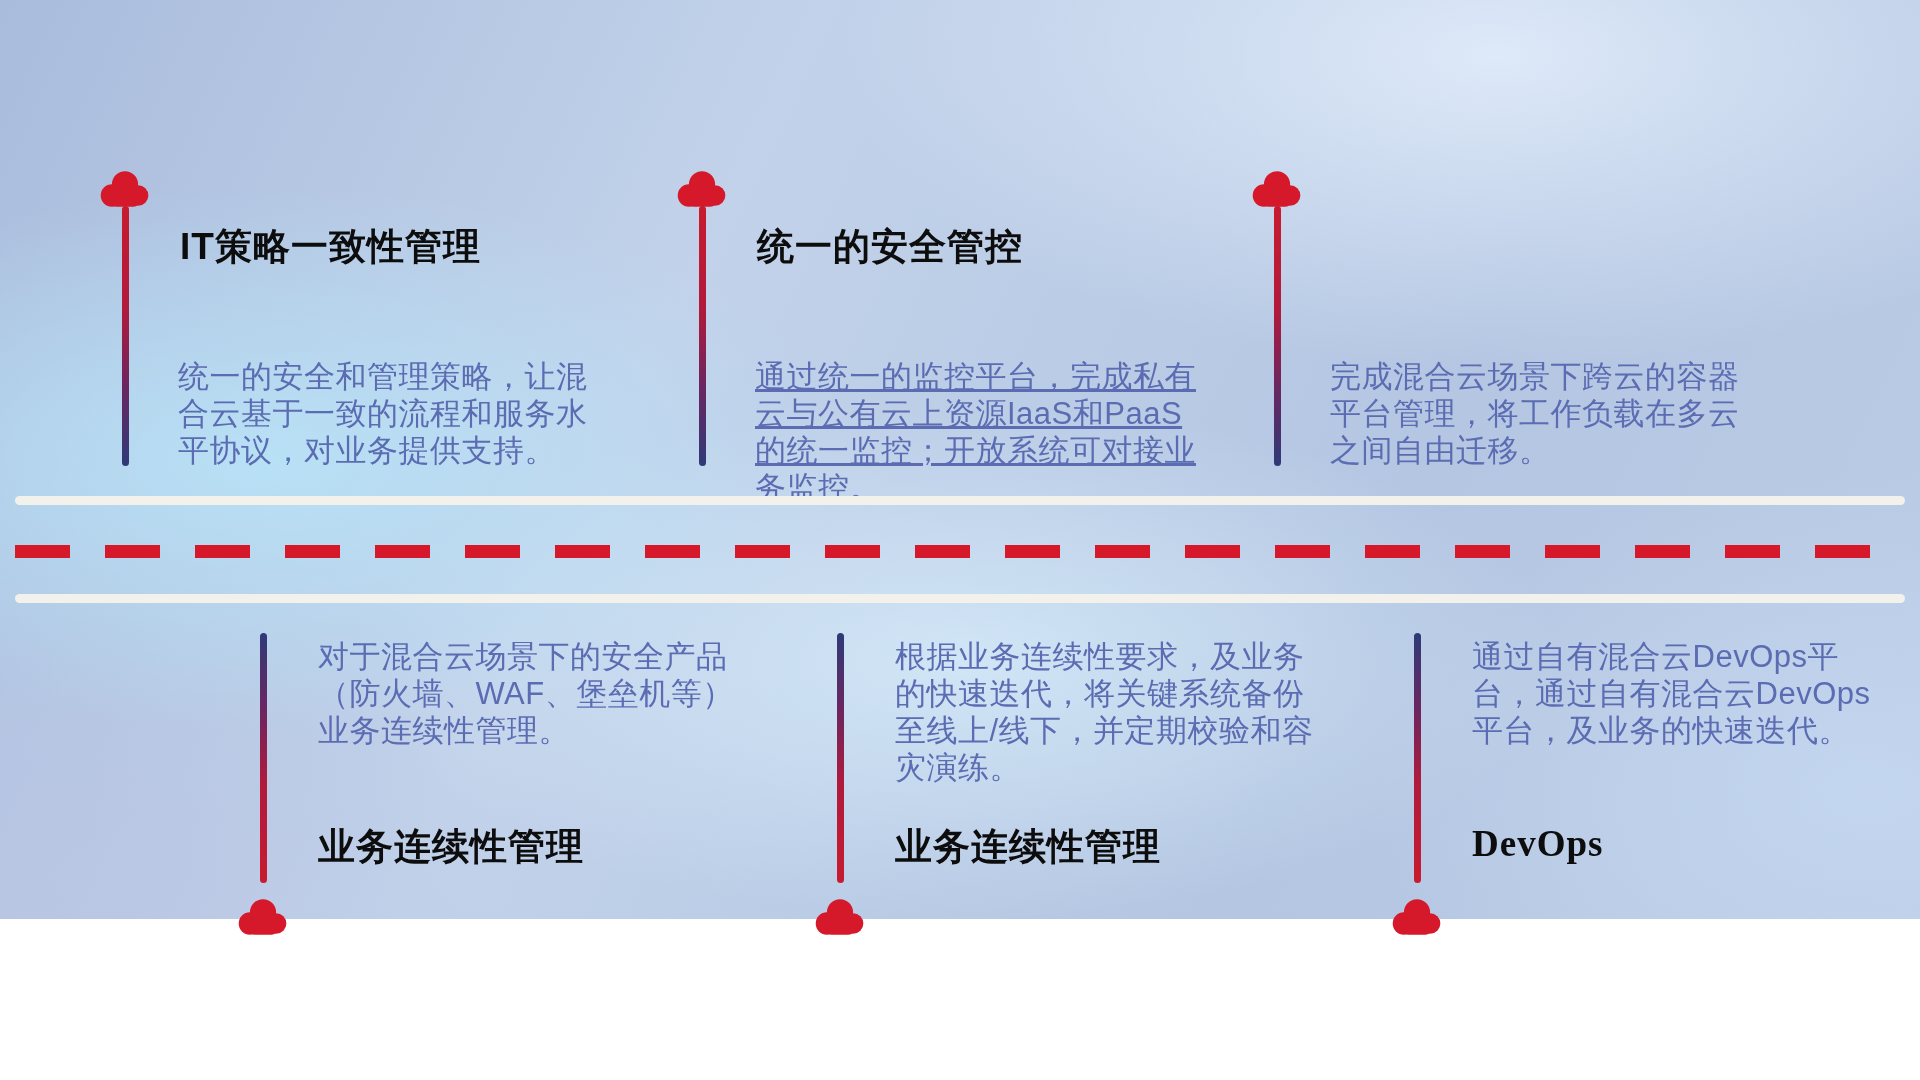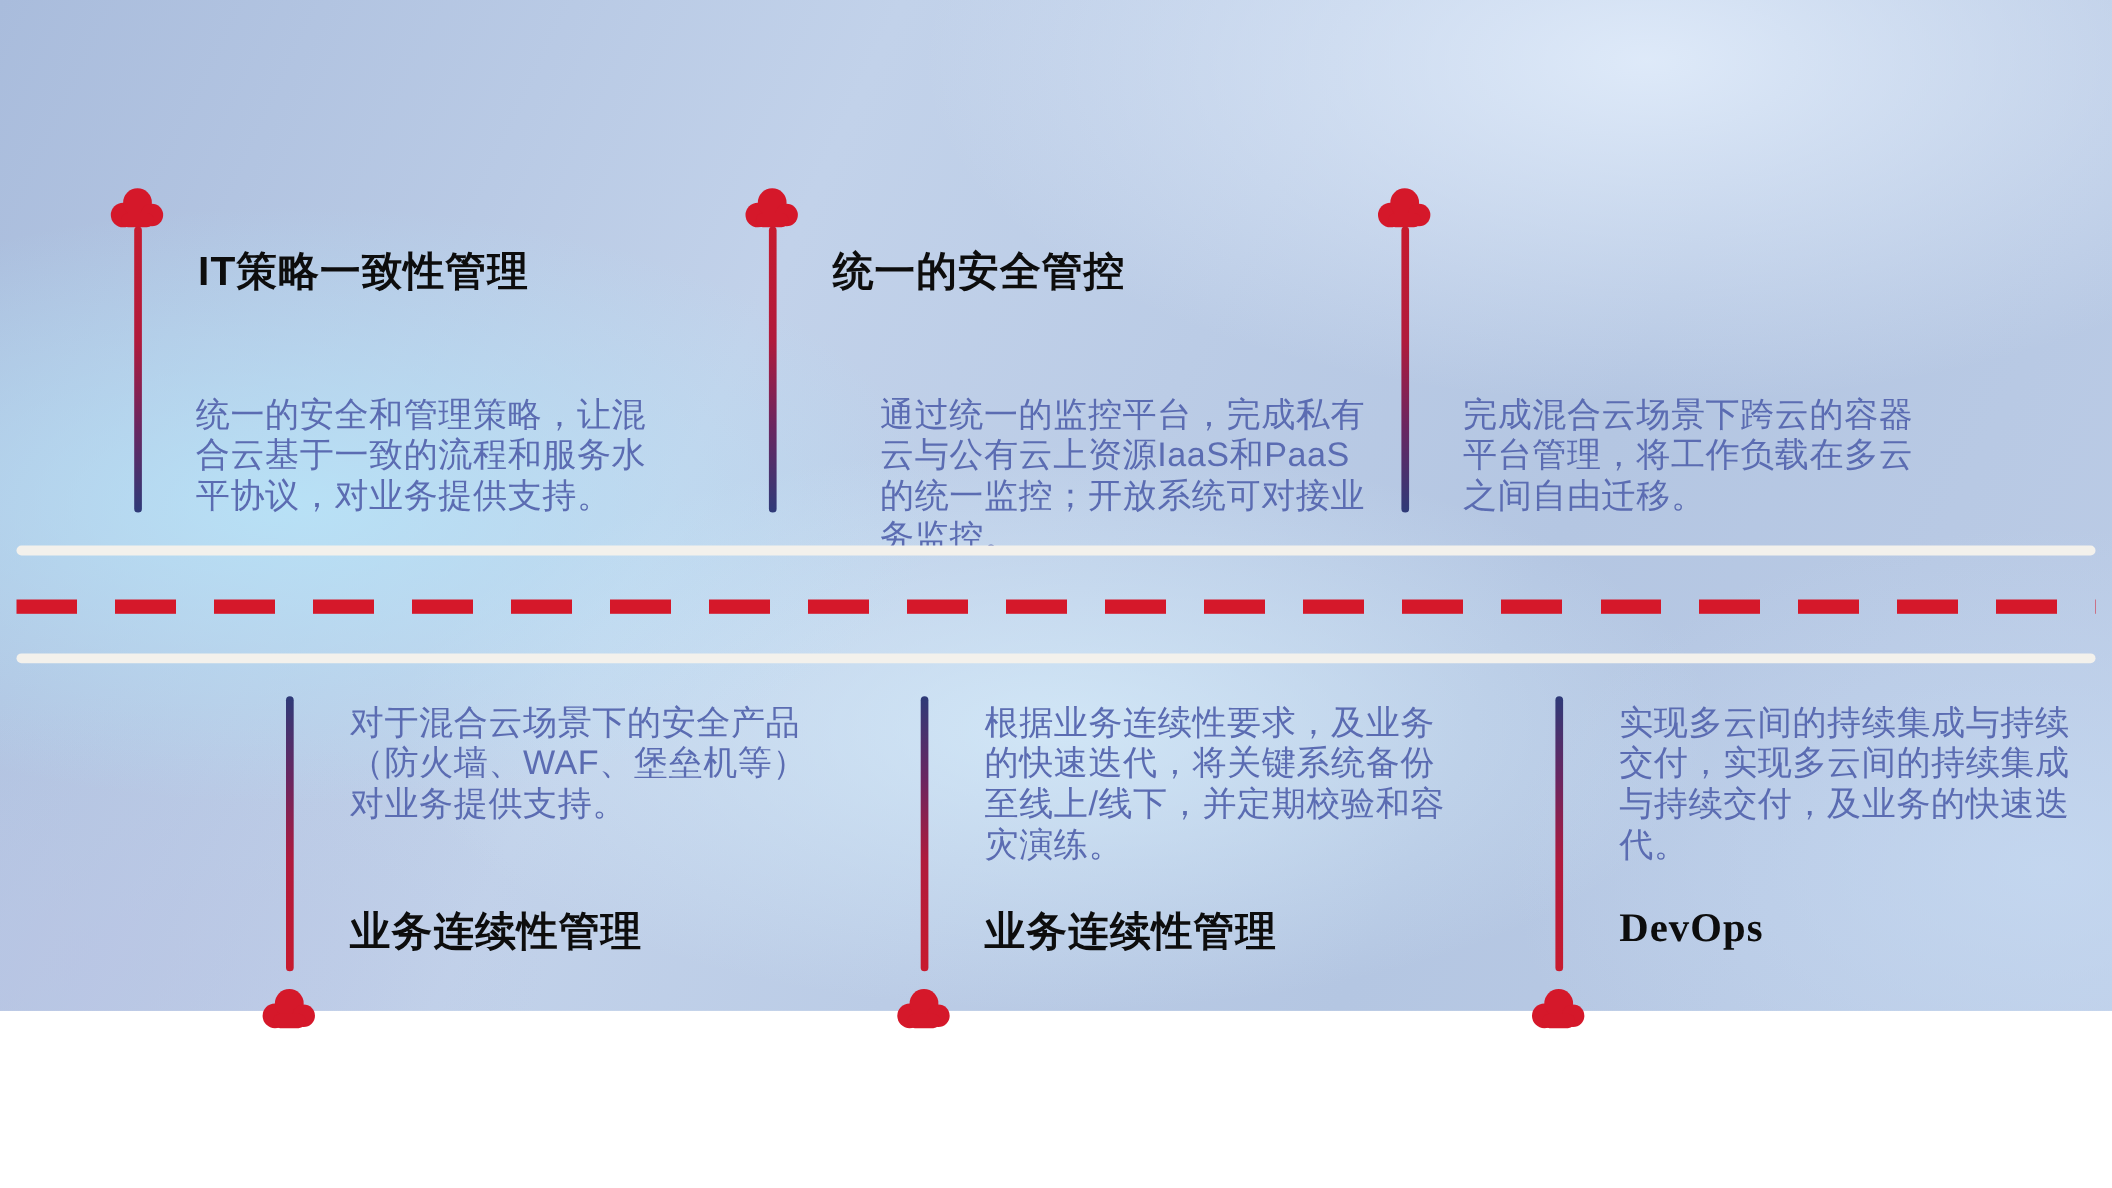--- a/index.html
+++ b/index.html
@@ -85,21 +85,21 @@
   <svg class="cloud" style="left:674px; top:168px;" viewBox="0 0 60 42">
     <g fill="#d5182a">
       <circle cx="16" cy="29" r="12"></circle>
       <circle cx="30" cy="17" r="14"></circle>
       <circle cx="44" cy="29" r="11"></circle>
       <rect x="14" y="27" width="32" height="14" rx="7"></rect>
     </g>
   </svg>
   <div class="connector down" style="left:699px; top:206px; height:260px;"></div>
   <div class="feature-title" style="left:757px; top:222px;">统一的安全管控</div>
-  <div class="feature-desc" style="left:800px; top:358px; width:458px;">通过统一的监控平台，完成私有云与公有云上资源IaaS和PaaS的统一监控；开放系统可对接业务监控。</div>
+  <div class="feature-desc" style="left:755px; top:358px; width:458px;text-decoration:underline;">通过统一的监控平台，完成私有云与公有云上资源IaaS和PaaS的统一监控；开放系统可对接业务监控。</div>
 
   <svg class="cloud" style="left:1249px; top:168px;" viewBox="0 0 60 42">
     <g fill="#d5182a">
       <circle cx="16" cy="29" r="12"></circle>
       <circle cx="30" cy="17" r="14"></circle>
       <circle cx="44" cy="29" r="11"></circle>
       <rect x="14" y="27" width="32" height="14" rx="7"></rect>
     </g>
   </svg>
   <div class="connector down" style="left:1274px; top:206px; height:260px;"></div>
@@ -111,21 +111,21 @@
 
   <div class="connector up" style="left:260px; top:633px; height:250px;"></div>
   <svg class="cloud" style="left:235px; top:896px;" viewBox="0 0 60 42">
     <g fill="#d5182a">
       <circle cx="16" cy="29" r="12"></circle>
       <circle cx="30" cy="17" r="14"></circle>
       <circle cx="44" cy="29" r="11"></circle>
       <rect x="14" y="27" width="32" height="14" rx="7"></rect>
     </g>
   </svg>
-  <div class="feature-desc" style="left:318px; top:638px; width:432px;">对于混合云场景下的安全产品（防火墙、WAF、堡垒机等）对业务提供支持。</div>
+  <div class="feature-desc" style="left:318px; top:638px; width:432px;">对于混合云场景下的安全产品（防火墙、WAF、堡垒机等）业务连续性管理。</div>
   <div class="feature-title" style="left:318px; top:822px;">业务连续性管理</div>
 
   <div class="connector up" style="left:837px; top:633px; height:250px;"></div>
   <svg class="cloud" style="left:812px; top:896px;" viewBox="0 0 60 42">
     <g fill="#d5182a">
       <circle cx="16" cy="29" r="12"></circle>
       <circle cx="30" cy="17" r="14"></circle>
       <circle cx="44" cy="29" r="11"></circle>
       <rect x="14" y="27" width="32" height="14" rx="7"></rect>
     </g>
@@ -135,16 +135,16 @@
 
   <div class="connector up" style="left:1414px; top:633px; height:250px;"></div>
   <svg class="cloud" style="left:1389px; top:896px;" viewBox="0 0 60 42">
     <g fill="#d5182a">
       <circle cx="16" cy="29" r="12"></circle>
       <circle cx="30" cy="17" r="14"></circle>
       <circle cx="44" cy="29" r="11"></circle>
       <rect x="14" y="27" width="32" height="14" rx="7"></rect>
     </g>
   </svg>
-  <div class="feature-desc" style="left:1472px; top:638px; width:420px;">实现多云间的持续集成与持续交付，实现多云间的持续集成与持续交付，及业务的快速迭代。</div>
+  <div class="feature-desc" style="left:1472px; top:638px; width:420px;">通过自有混合云DevOps平台，通过自有混合云DevOps平台，及业务的快速迭代。</div>
   <div class="feature-title" style="left:1472px; top:822px;font-family:Liberation Serif, serif;">DevOps</div>
 
 </div>
 
 </body></html>

